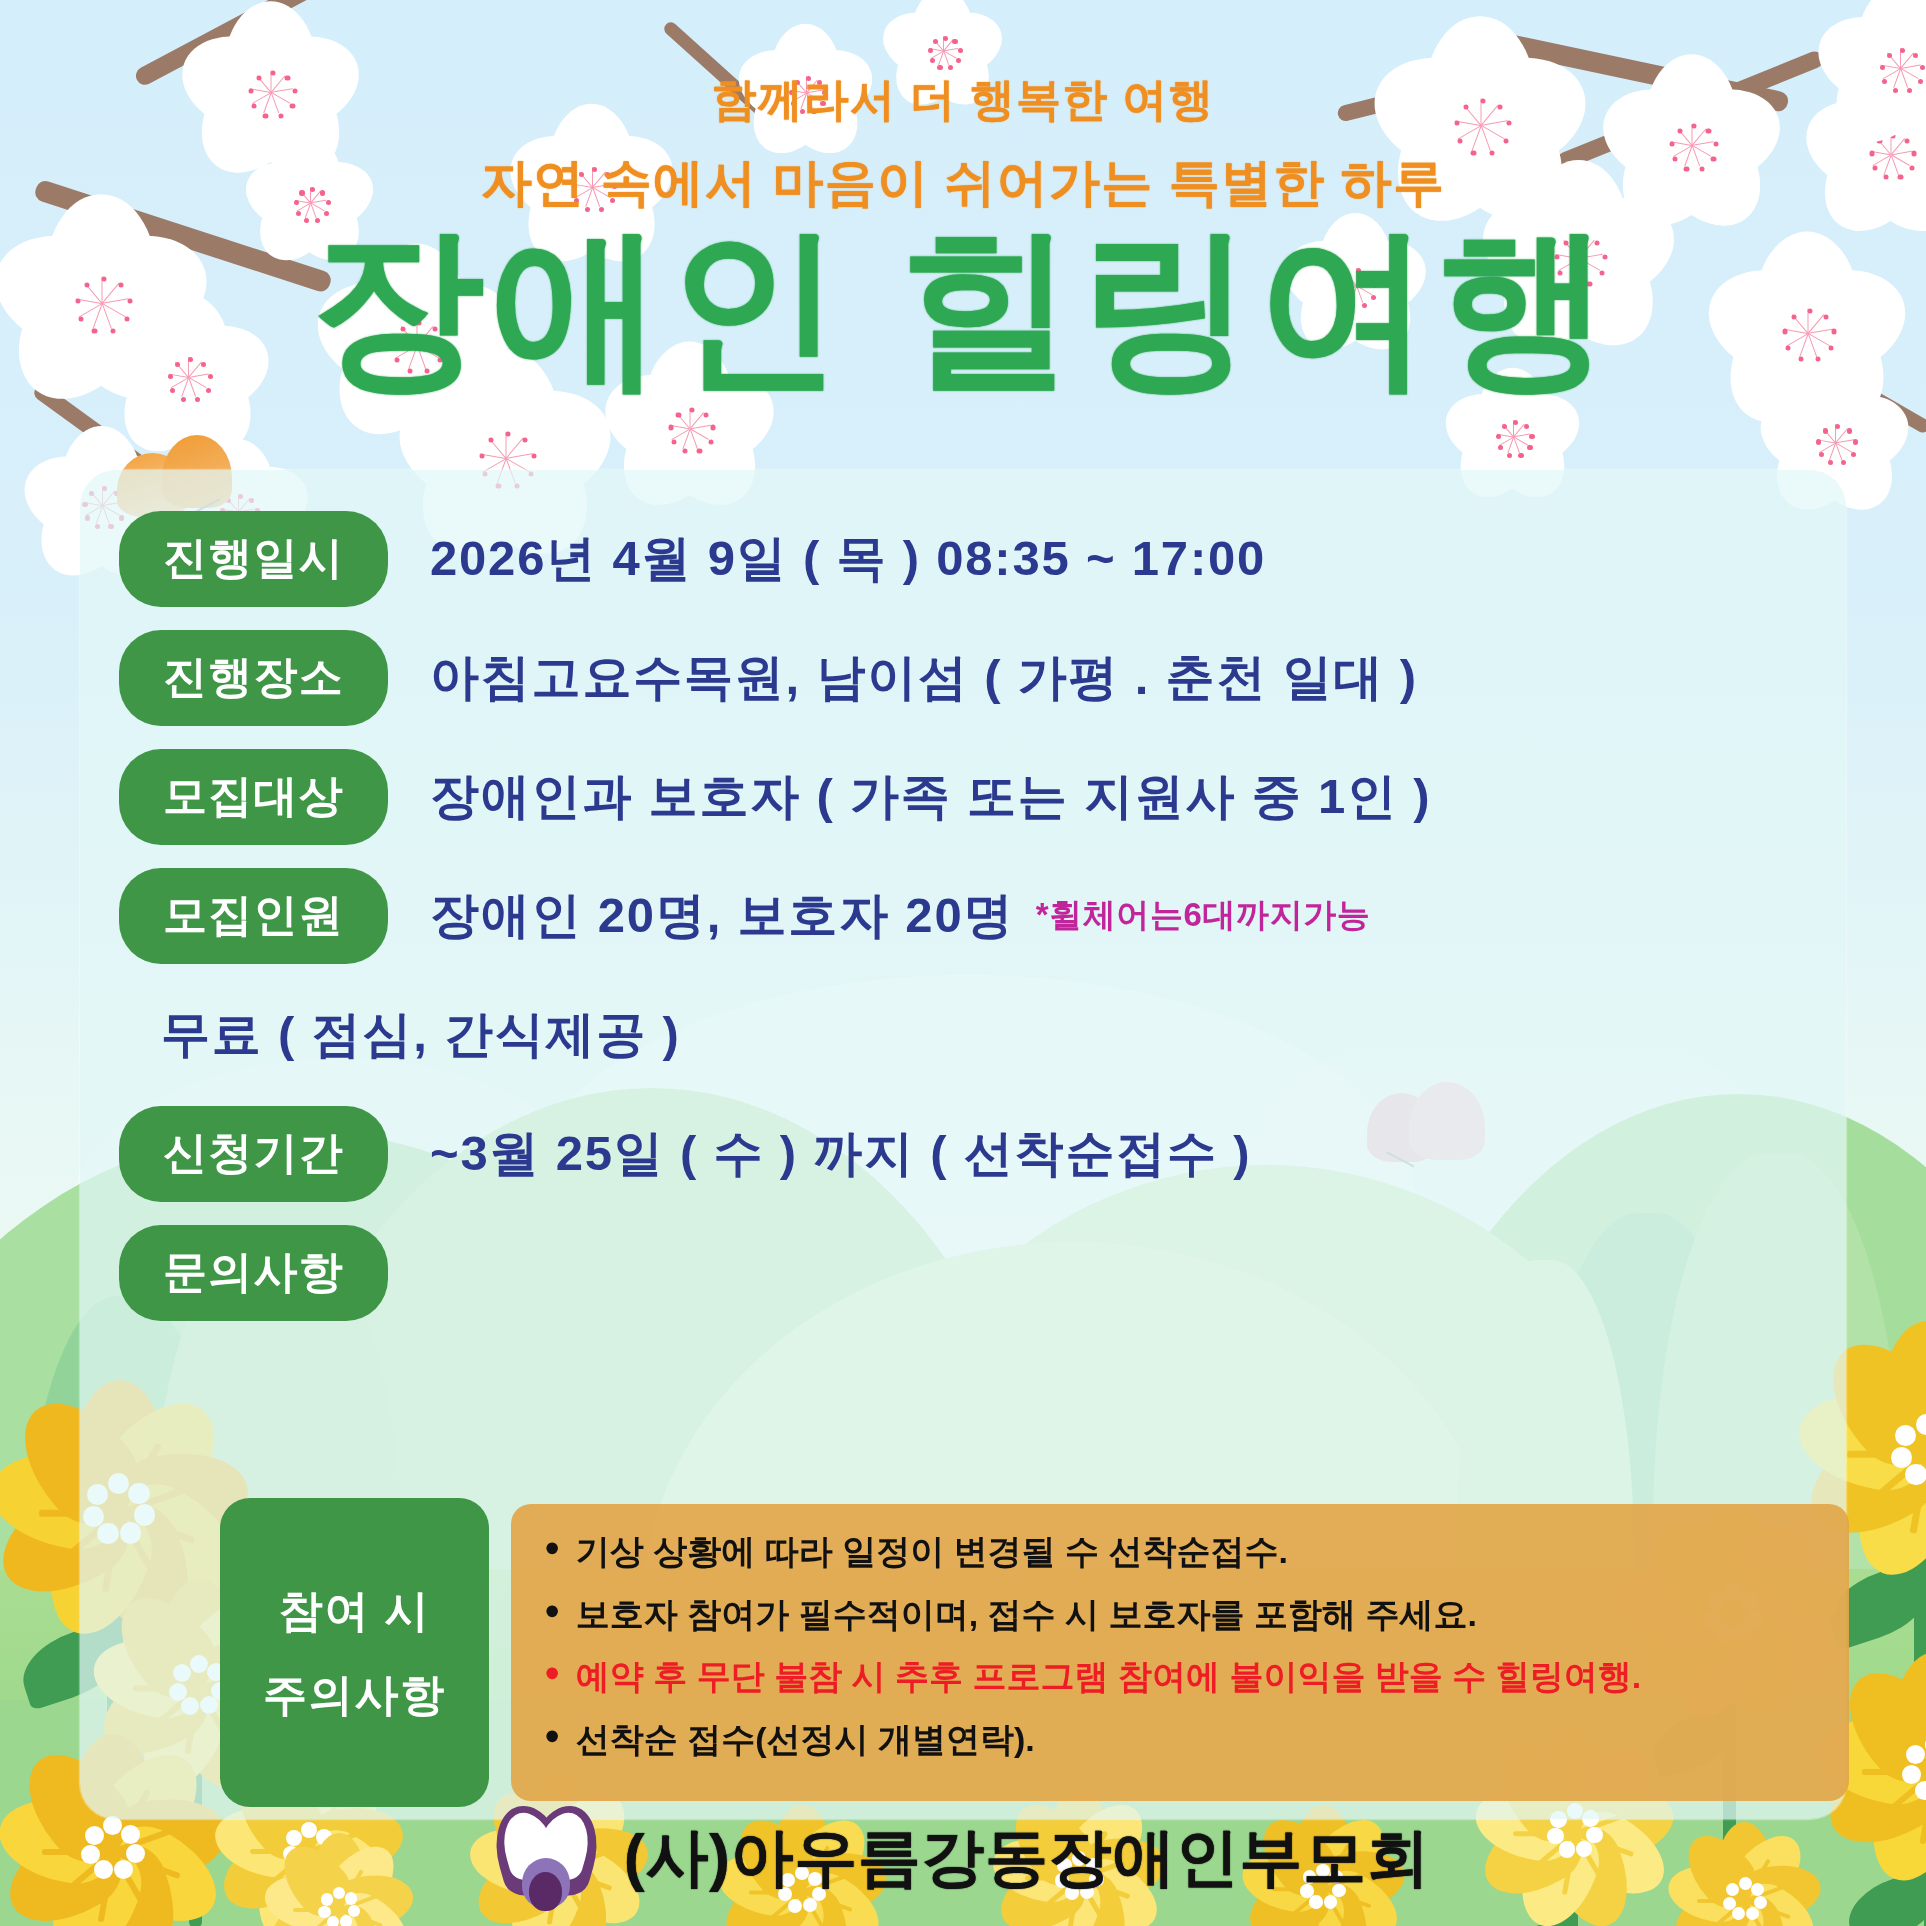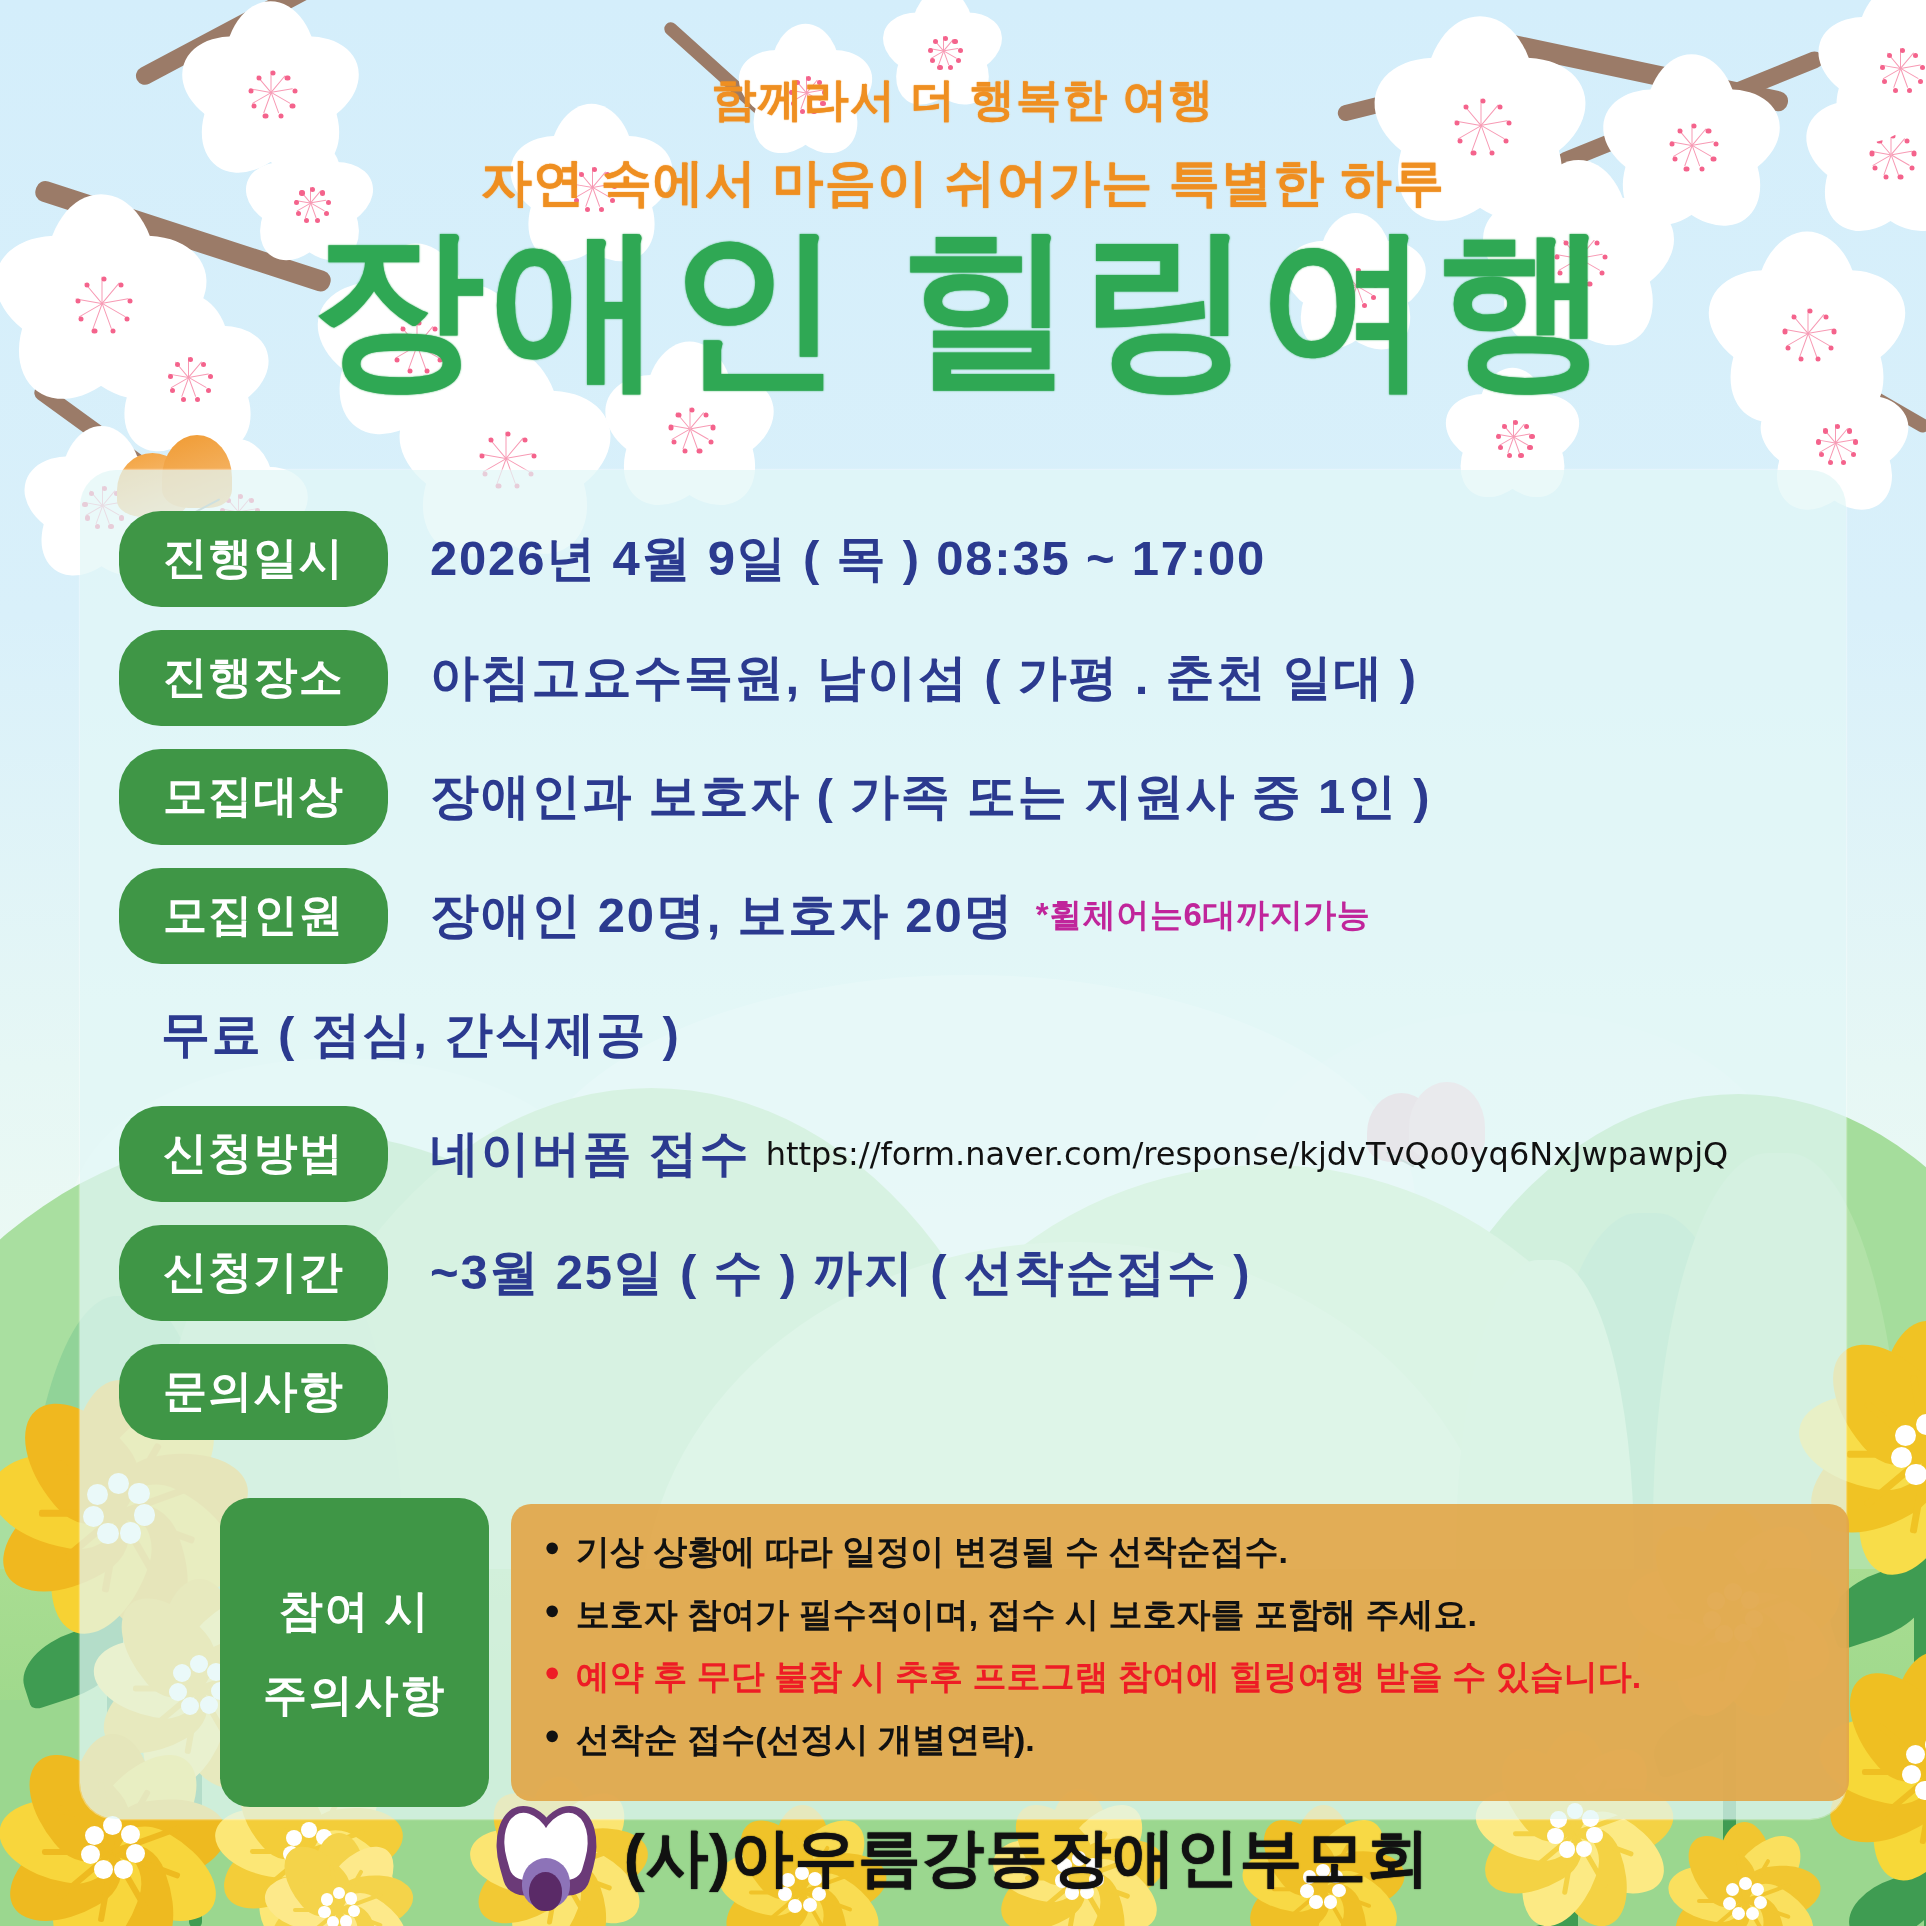--- a/index.html
+++ b/index.html
@@ -1209,25 +1209,20 @@
     <div class="row">
       <div class="badge">모집인원</div>
       <div class="val">장애인 20명, 보호자 20명</div>
       <div class="note-wheel">*휠체어는6대까지가능</div>
     </div>
 
     <div class="row">
       <div class="val">무료 ( 점심, 간식제공 )</div>
     </div>
 
-    <div class="row">
-      <div class="badge">신청방법</div>
-      <div class="val">네이버폼 접수</div>
-      <div class="url">https://form.naver.com/response/kjdvTvQo0yq6NxJwpawpjQ</div>
-    </div>
 
     <div class="row">
       <div class="badge">신청기간</div>
       <div class="val">~3월 25일 ( 수 ) 까지  ( 선착순접수 )</div>
     </div>
 
     <div class="row">
       <div class="badge">문의사항</div>
     </div>
 
@@ -1242,21 +1237,21 @@
       <div class="cline">
         <span class="bul">●</span>
         <span>기상 상황에 따라 일정이 변경될 수 선착순접수.</span>
       </div>
       <div class="cline">
         <span class="bul">●</span>
         <span>보호자 참여가 필수적이며, 접수 시 보호자를 포함해 주세요.</span>
       </div>
       <div class="cline red">
         <span class="bul">●</span>
-        <span>예약 후 무단 불참 시 추후 프로그램 참여에 힐링여행 받을 수 있습니다.</span>
+        <span>예약 후 무단 불참 시 추후 프로그램 참여에 불이익을 받을 수 힐링여행.</span>
       </div>
       <div class="cline">
         <span class="bul">●</span>
         <span>선착순 접수(선정시 개별연락).</span>
       </div>
     </div>
   </div>
 
   <div class="footer">
     <div class="logo">

